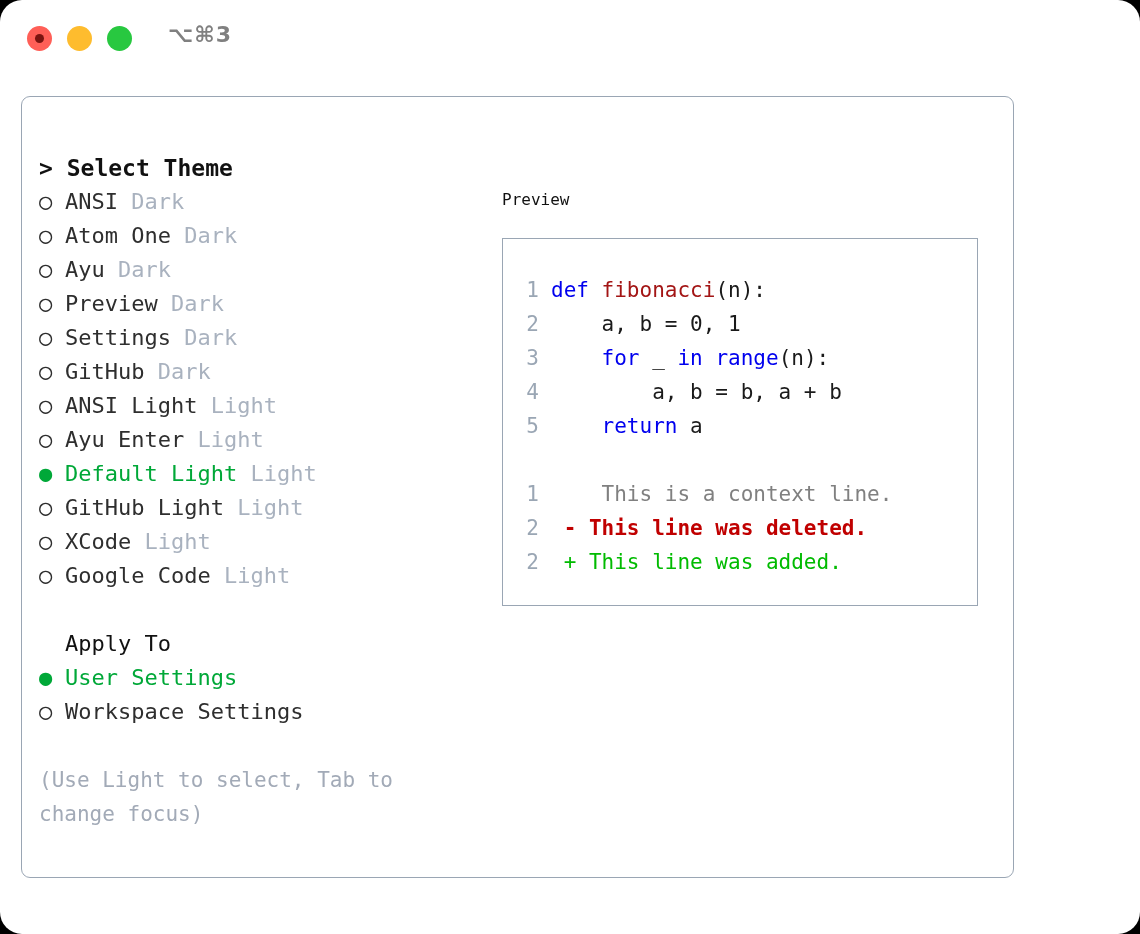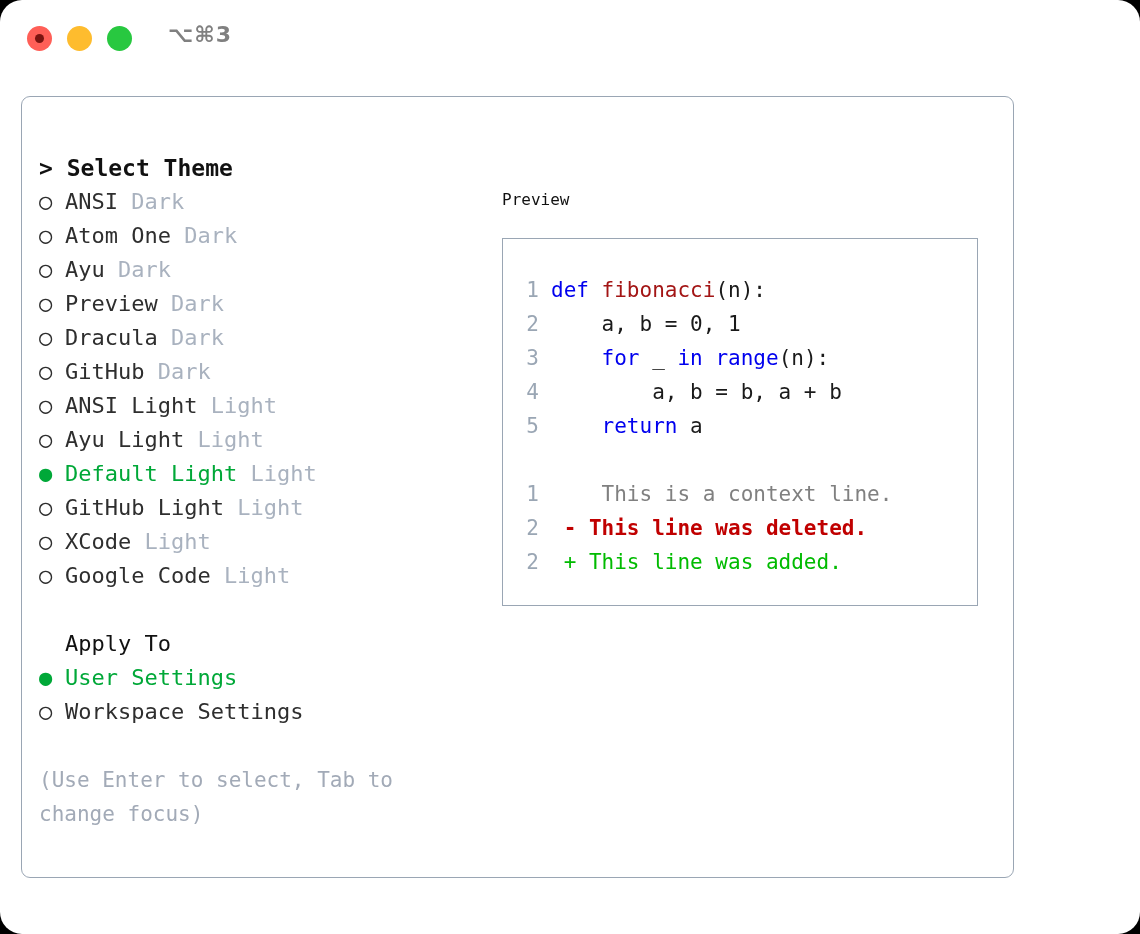--- a/index.html
+++ b/index.html
@@ -189,37 +189,37 @@
 
   <div class="frame">
 
     <div class="left-col">
       <div class="header-row">&gt; Select Theme</div>
       <div id="theme-list">
           <div class="theme-row"><span class="marker">○</span><span class="label">ANSI</span><span class="badge"> Dark</span></div>
           <div class="theme-row"><span class="marker">○</span><span class="label">Atom One</span><span class="badge"> Dark</span></div>
           <div class="theme-row"><span class="marker">○</span><span class="label">Ayu</span><span class="badge"> Dark</span></div>
           <div class="theme-row"><span class="marker">○</span><span class="label">Preview</span><span class="badge"> Dark</span></div>
-          <div class="theme-row"><span class="marker">○</span><span class="label">Dracula</span><span class="badge"> Dark</span></div>
+          <div class="theme-row"><span class="marker">○</span><span class="label">Settings</span><span class="badge"> Dark</span></div>
           <div class="theme-row"><span class="marker">○</span><span class="label">GitHub</span><span class="badge"> Dark</span></div>
           <div class="theme-row"><span class="marker">○</span><span class="label">ANSI Light</span><span class="badge"> Light</span></div>
-          <div class="theme-row"><span class="marker">○</span><span class="label">Ayu Light</span><span class="badge"> Light</span></div>
+          <div class="theme-row"><span class="marker">○</span><span class="label">Ayu Enter</span><span class="badge"> Light</span></div>
           <div class="theme-row selected"><span class="marker">●</span><span class="label">Default Light</span><span class="badge"> Light</span></div>
           <div class="theme-row"><span class="marker">○</span><span class="label">GitHub Light</span><span class="badge"> Light</span></div>
           <div class="theme-row"><span class="marker">○</span><span class="label">XCode</span><span class="badge"> Light</span></div>
           <div class="theme-row"><span class="marker">○</span><span class="label">Google Code</span><span class="badge"> Light</span></div>
         </div>
       <div class="spacer"></div>
       <div class="section-title">Apply To</div>
       <div id="apply-list">
           <div class="theme-row selected"><span class="marker">●</span><span class="label">User Settings</span></div>
           <div class="theme-row"><span class="marker">○</span><span class="label">Workspace Settings</span></div>
         </div>
       <div class="spacer"></div>
-      <div class="hint">(Use Enter to select, Tab to change focus)</div>
+      <div class="hint">(Use Light to select, Tab to change focus)</div>
     </div>
 
     <div class="right-col">
       <div class="preview-title">Preview</div>
       <div class="preview-panel">
         <div id="code-block">
             <div class="code-line"><span class="ln">1</span><span class="kw">def </span><span class="fn">fibonacci</span><span class="pl">(n):</span></div>
             <div class="code-line"><span class="ln">2</span><span class="pl">    a, b = 0, 1</span></div>
             <div class="code-line"><span class="ln">3</span><span class="pl">    </span><span class="kw">for</span><span class="pl"> _ </span><span class="kw">in</span><span class="pl"> </span><span class="kw">range</span><span class="pl">(n):</span></div>
             <div class="code-line"><span class="ln">4</span><span class="pl">        a, b = b, a + b</span></div>

